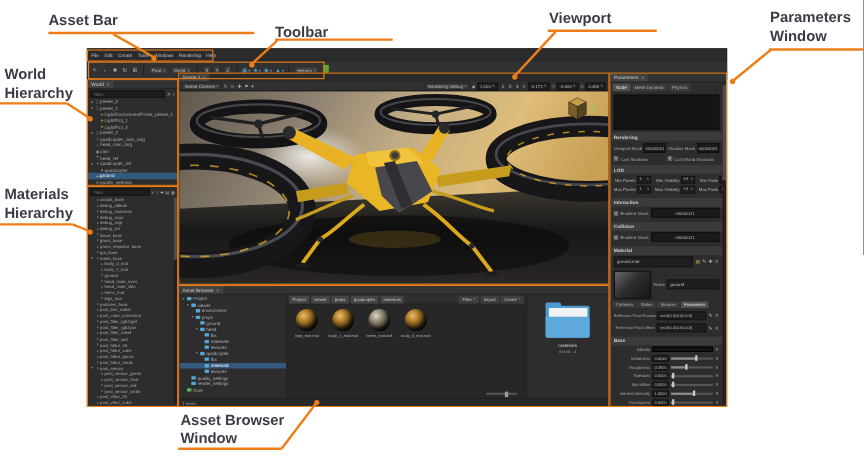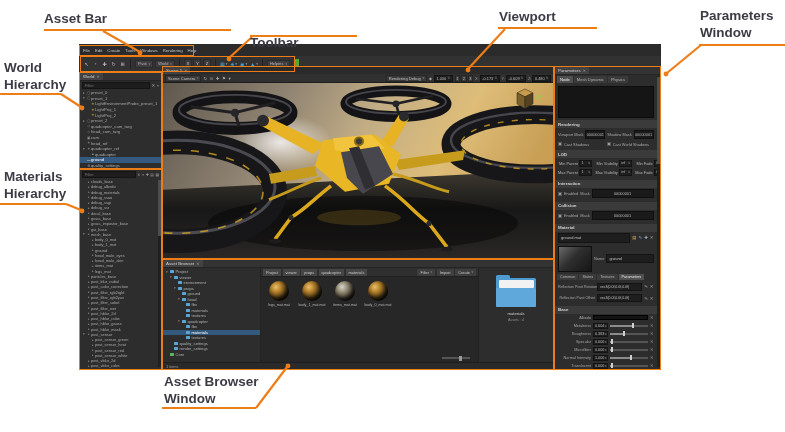--- a/index.html
+++ b/index.html
@@ -115,21 +115,21 @@
   .bigfolder::after{content:"";position:absolute;left:2.5px;top:1.5px;right:2.5px;height:8px;background:#f2f2f2;border-radius:1px}
   .bigfolder i{position:absolute;left:0;bottom:0;width:100%;height:19px;background:#5fa8dc;border-radius:1px 3px 1.5px 1.5px}
   .fname{font-size:4.2px;color:#d0d0d0;margin-top:2px}
   .fmeta{font-size:3.7px;color:#8d8d8d}
   .abstatus{position:absolute;left:0;bottom:0;right:0;height:7px;background:#2a2a2a;border-top:1px solid #1e1e1e;display:flex;align-items:center;padding:0 3px;font-size:3.9px;color:#9a9a9a}
 </style>
 </head>
 <body>
 
 <div class="callout" style="left:44px;top:11px"><span>Asset Bar</span></div>
-<div class="callout" style="left:250px;top:35px"><span>Toolbar</span></div>
+<div class="callout" style="left:250px;top:22px"><span>Toolbar</span></div>
 <div class="callout" style="left:499px;top:9px"><span>Viewport</span></div>
 <div class="callout" style="left:700px;top:7px;line-height:17px">
   <div>Parameters</div>
   <div>Window</div>
 </div>
 <div class="callout" style="left:4px;top:59px;line-height:17px">
   <div>World</div>
   <div>Hierarchy</div>
 </div>
 <div class="callout" style="left:4px;top:168px;line-height:17px">

